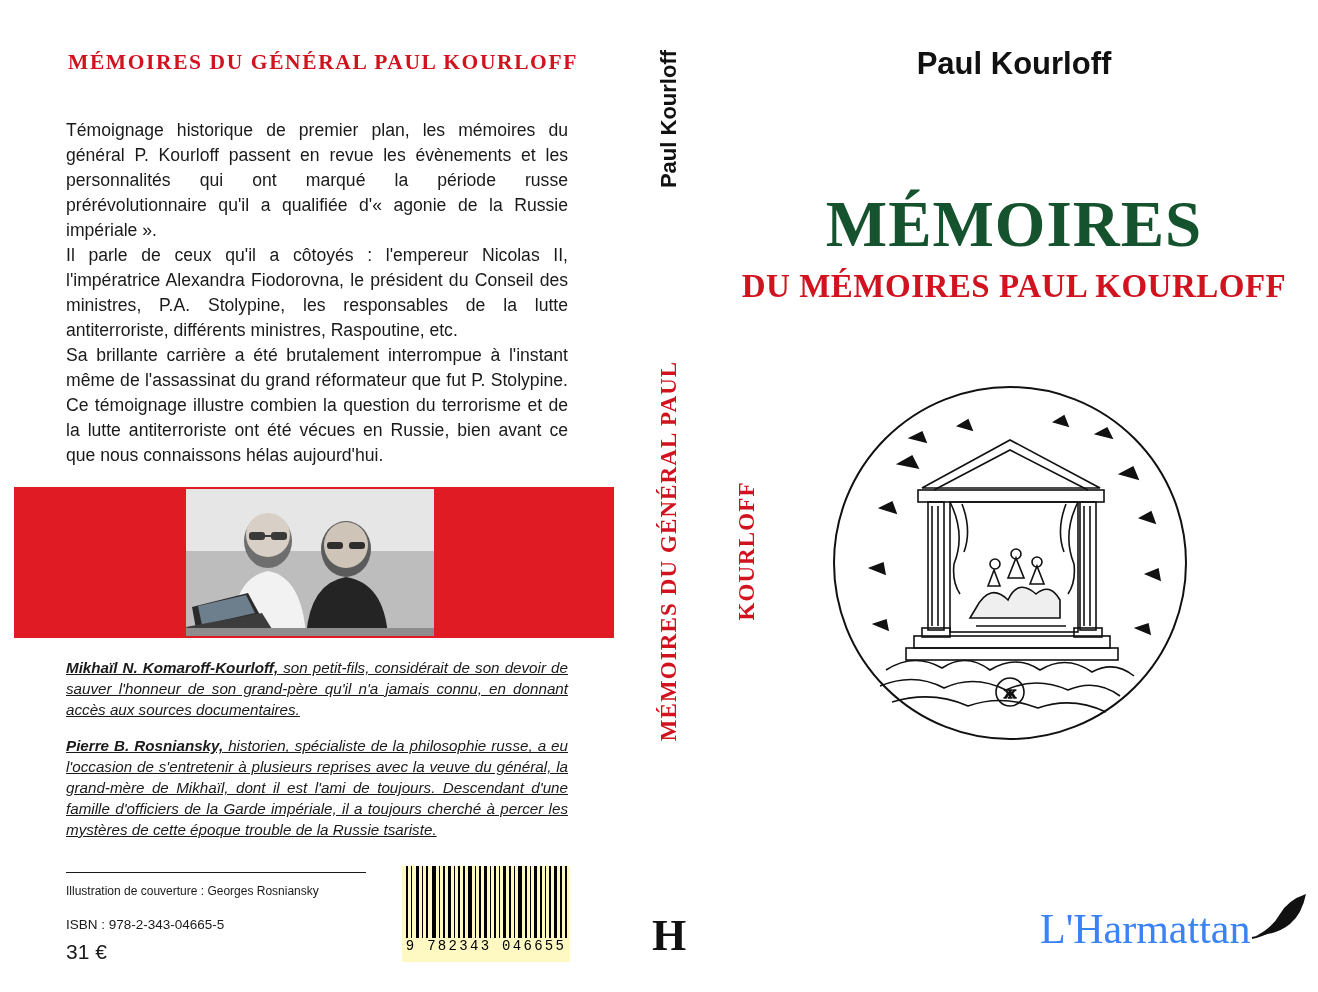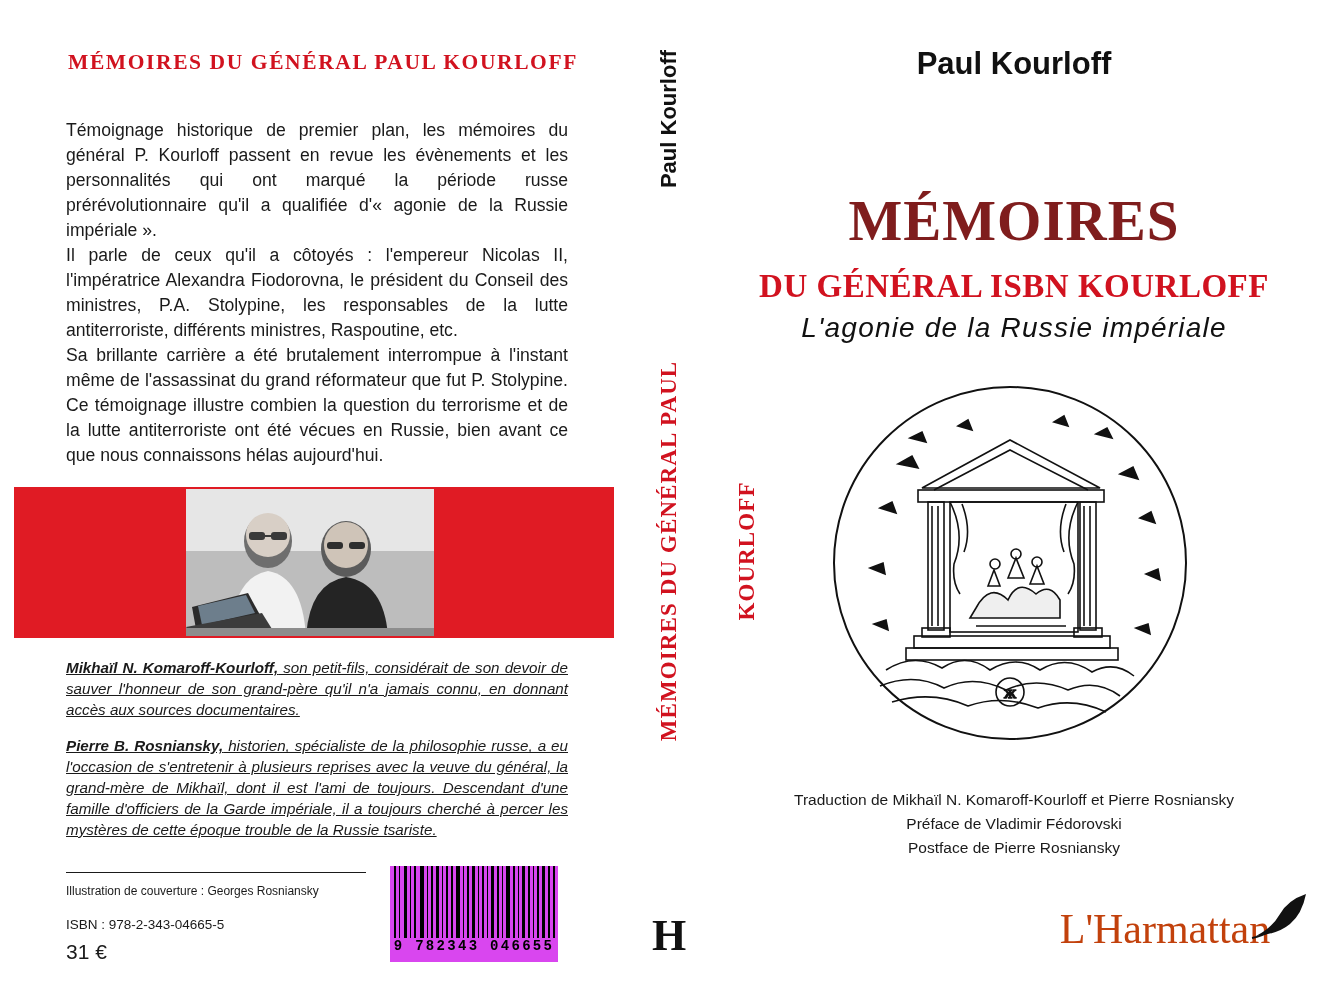--- a/index.html
+++ b/index.html
@@ -120,26 +120,25 @@
     position: absolute;
     left: 66px;
     top: 940px;
     font-size: 21px;
     color: #1a1a1a;
   }
 
   
   .barcode {
     position: absolute;
-    left: 390px;
+    left: 402px;
     top: 866px;
     width: 168px;
     height: 96px;
-    background: #d946ef;
-    font-weight: bold;
+    background: #fef9c3;
   }
   .barcode .bars {
     position: absolute;
     left: 0;
     top: 0;
     width: 168px;
     height: 72px;
   }
   .barcode .bars i {
     position: absolute;
@@ -226,24 +225,24 @@
     font-weight: bold;
     color: #111;
   }
   .front-title {
     position: absolute;
     left: 0;
     top: 192px;
     width: 608px;
     text-align: center;
     font-family: "Liberation Serif", serif;
-    font-size: 57px;
+    font-size: 65px;
     font-weight: bold;
     letter-spacing: 1px;
-    color: #7f1d1d;
+    color: #14532d;
     line-height: 1;
   }
   .front-subtitle1 {
     position: absolute;
     left: 0;
     top: 268px;
     width: 608px;
     text-align: center;
     font-family: "Liberation Serif", serif;
     font-size: 33px;
@@ -277,24 +276,24 @@
     text-align: center;
     font-size: 15.5px;
     line-height: 1.55;
     color: #1a1a1a;
   }
   .publisher {
     position: absolute;
     left: 330px;
     top: 905px;
     width: 250px;
-    text-align: center;
+    text-align: left;
     font-family: "Liberation Serif", serif;
     font-size: 42px;
-    color: #c2410c;
+    color: #3b82f6;
   }
   .pub-mark {
     position: absolute;
     left: 540px;
     top: 890px;
     width: 60px;
     height: 50px;
   }
 </style>
 </head>
@@ -395,22 +394,21 @@
 
   <div class="spine">
     <div class="spine-author">Paul Kourloff</div>
     <div class="spine-title">MÉMOIRES DU GÉNÉRAL PAUL KOURLOFF</div>
     <div class="spine-logo">H</div>
   </div>
 
   <div class="front-cover">
     <div class="front-author">Paul Kourloff</div>
     <div class="front-title">MÉMOIRES</div>
-    <div class="front-subtitle1">DU GÉNÉRAL ISBN KOURLOFF</div>
-    <div class="front-subtitle2">L'agonie de la Russie impériale</div>
+    <div class="front-subtitle1">DU MÉMOIRES PAUL KOURLOFF</div>
 
     <div class="cover-illus">
       <svg width="400" height="370" viewBox="0 0 400 370" xmlns="http://www.w3.org/2000/svg">
         <circle cx="200" cy="185" r="176" fill="#ffffff" stroke="#111" stroke-width="2"></circle>
         <g stroke="#111" stroke-width="1.6" fill="none">
 
           <path d="M112 110 L200 62 L290 110 Z"></path>
           <path d="M124 112 L200 72 L278 112"></path>
           <rect x="108" y="112" width="186" height="12"></rect>
 
@@ -458,21 +456,20 @@
           <path d="M326 250 l12 -4 l2 10 Z" fill="#111"></path>
           <path d="M148 48 l10 -6 l4 10 Z" fill="#111"></path>
           <path d="M244 44 l10 -6 l4 10 Z" fill="#111"></path>
 
           <circle cx="200" cy="314" r="14"></circle>
           <text x="200" y="320" font-size="13" text-anchor="middle" fill="#111" font-family="Liberation Serif, serif">Ж</text>
         </g>
       </svg>
     </div>
 
-    <div class="front-credits">Traduction de Mikhaïl N. Komaroff-Kourloff et Pierre Rosniansky<br>Préface de Vladimir Fédorovski<br>Postface de Pierre Rosniansky</div>
 
     <div class="publisher">L'Harmattan</div>
 
     <div class="pub-mark">
       <svg width="60" height="50" viewBox="0 0 60 50" xmlns="http://www.w3.org/2000/svg">
         <path d="M6 46 q16 -8 24 -22 q8 -14 26 -20 q-4 20 -16 30 q-12 10 -34 12 Z" fill="#111"></path>
         <path d="M2 48 q10 -2 20 -8" stroke="#111" stroke-width="2" fill="none"></path>
       </svg>
     </div>
   </div>

